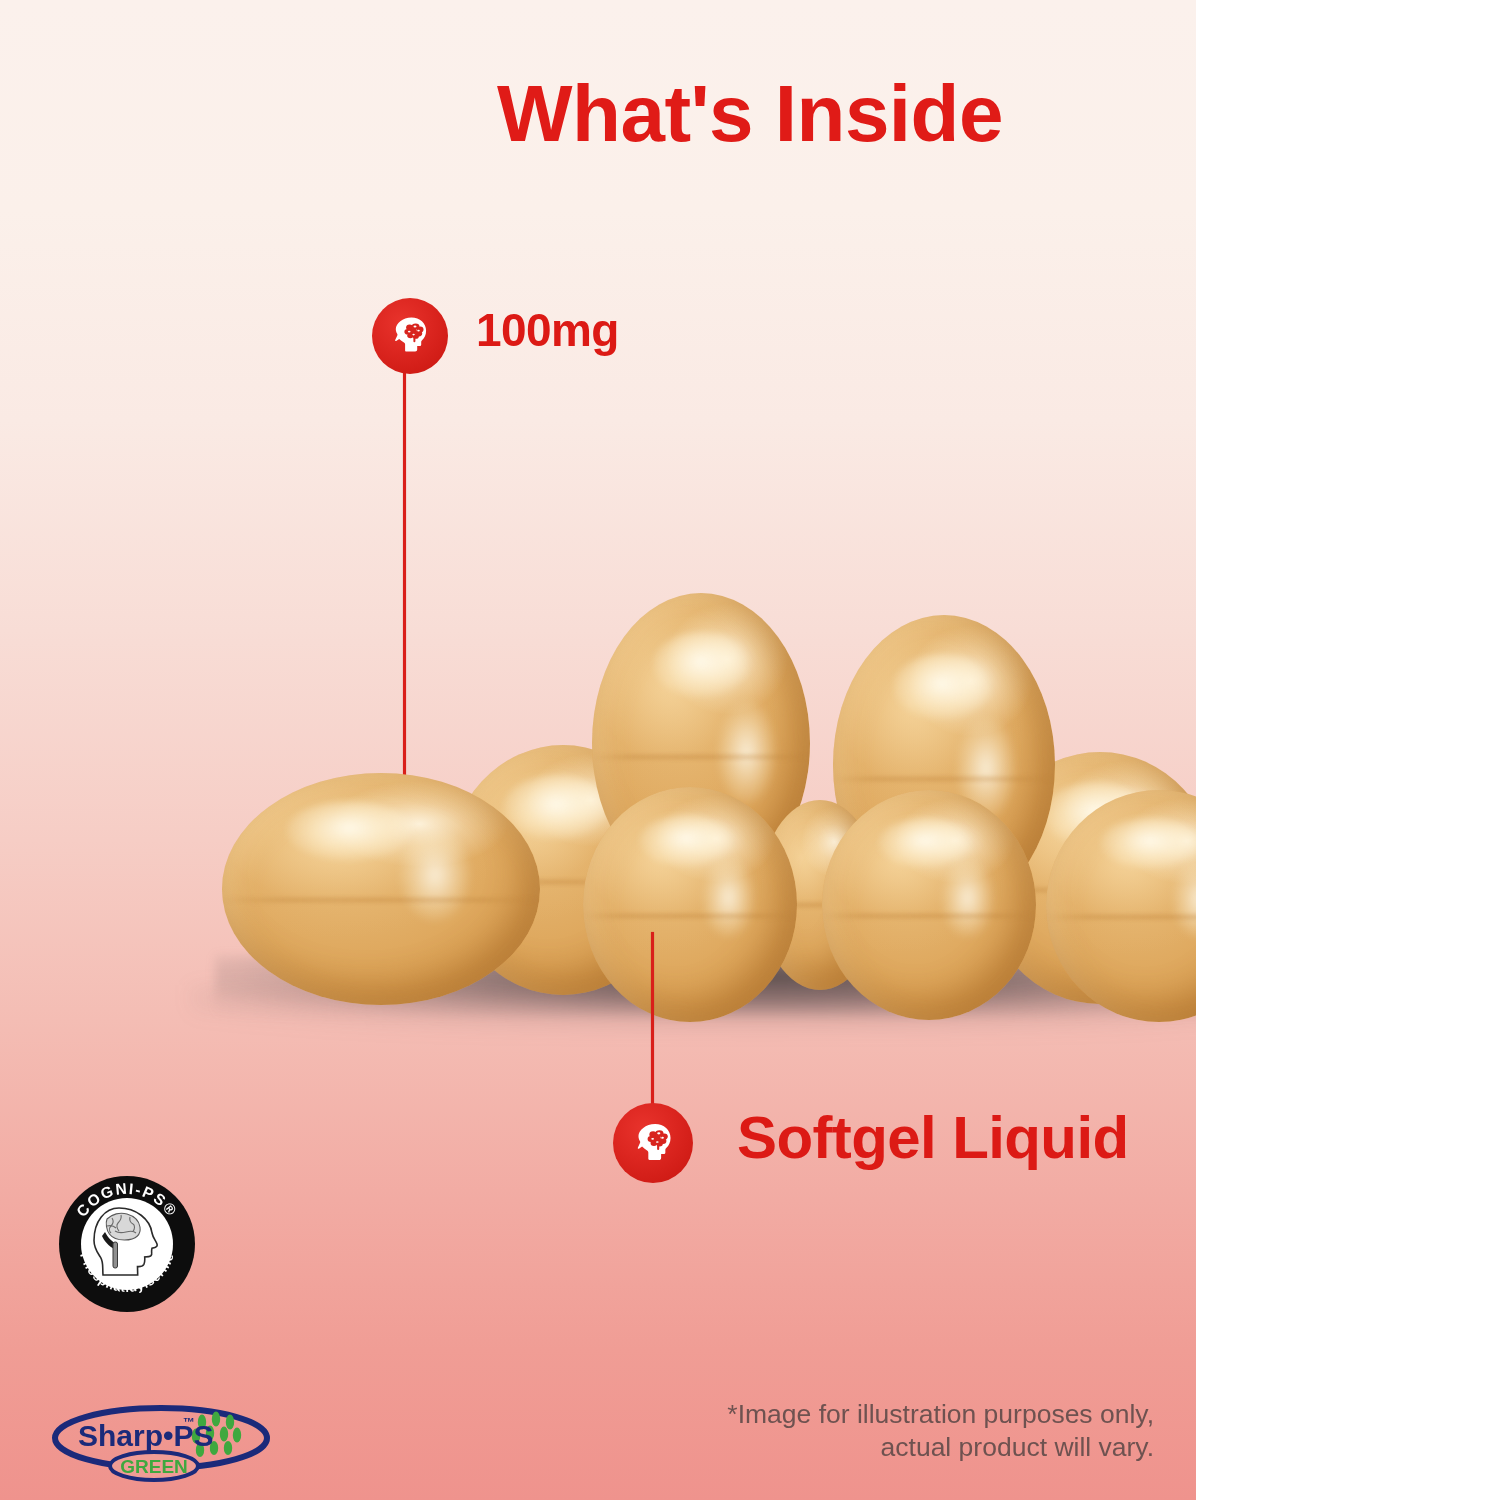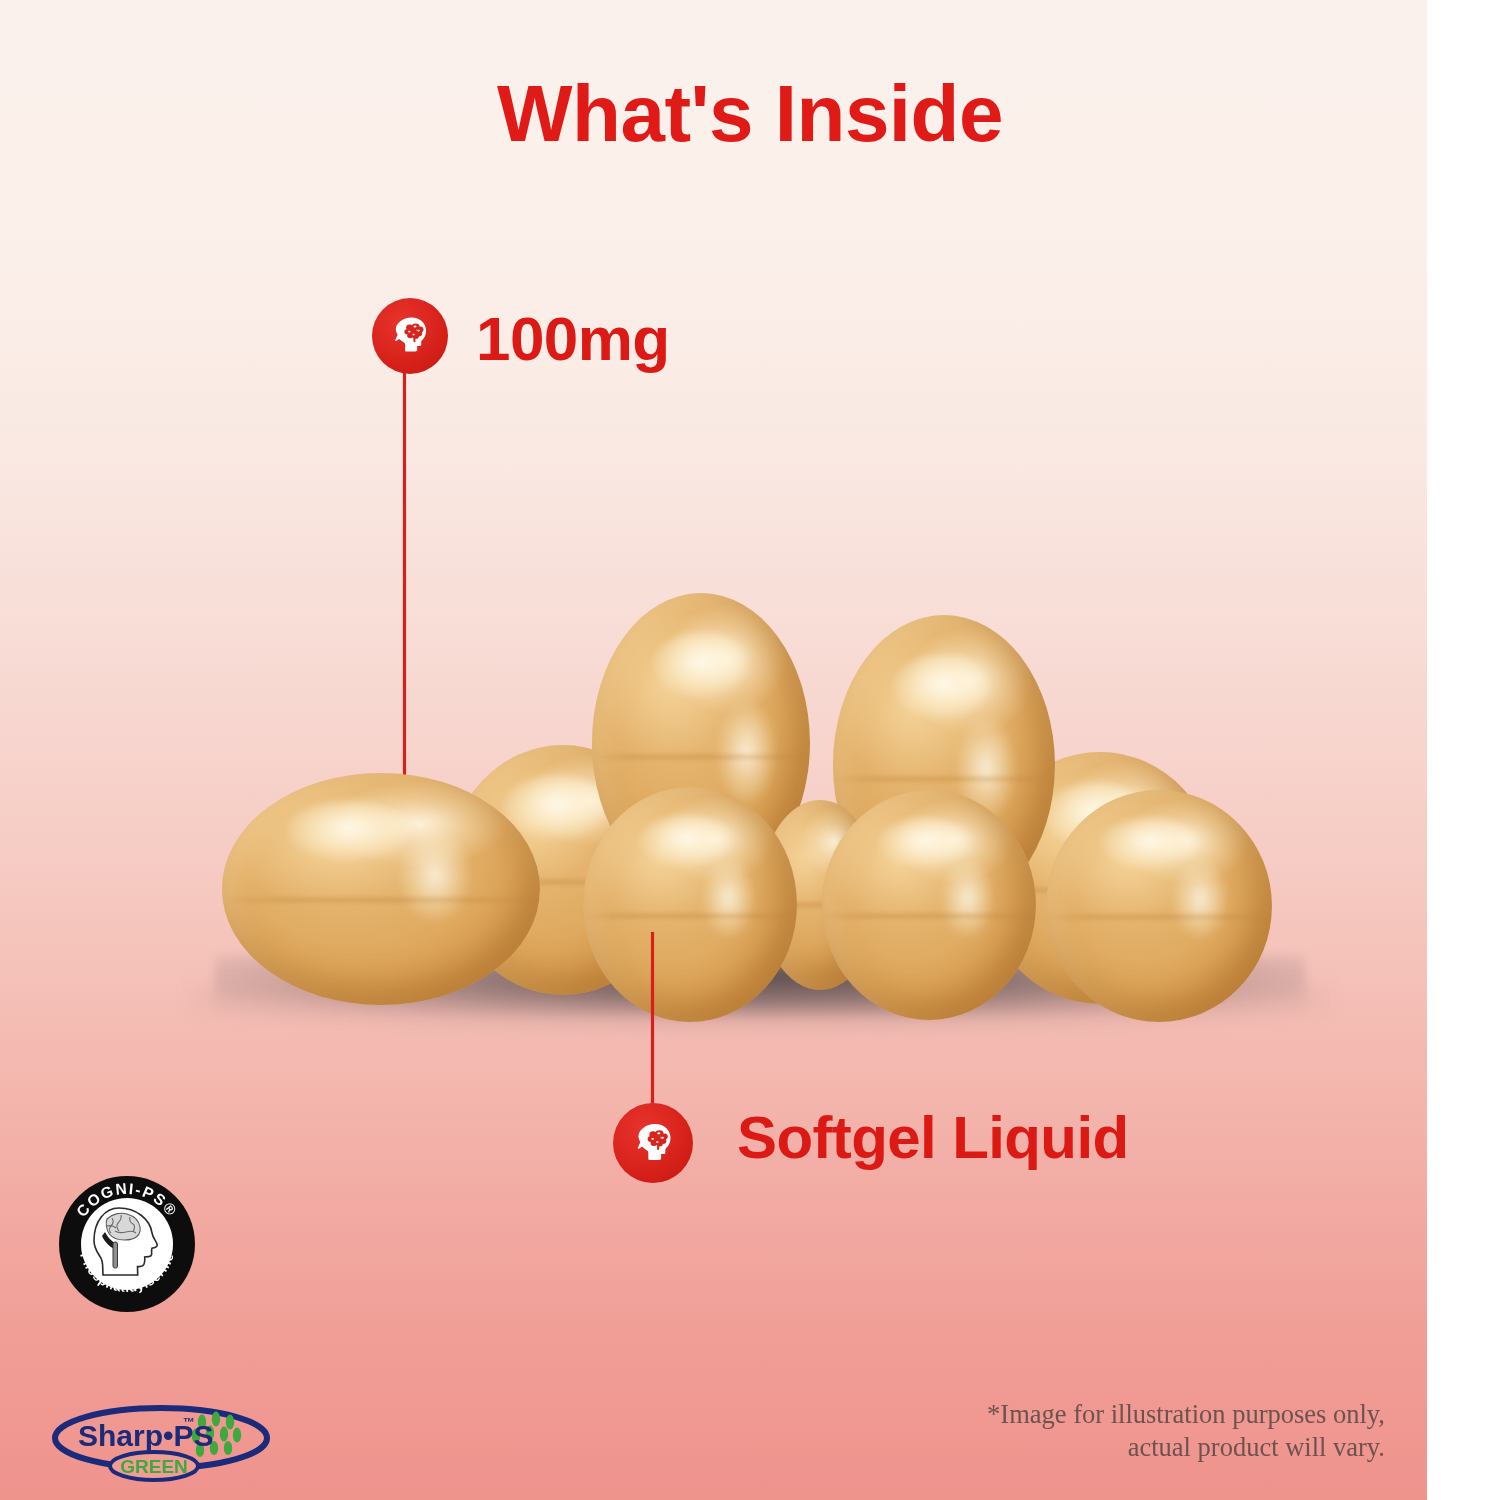--- a/index.html
+++ b/index.html
@@ -2,21 +2,21 @@
 <html><head>
 <meta charset="utf-8">
 <style>
   html, body {
     margin: 0;
     padding: 0;
     background: #ffffff;
   }
   #stage {
     position: relative;
-    width: 1427px;
+    width: 1196px;
     height: 1500px;
     overflow: hidden;
     font-family: "Liberation Sans", sans-serif;
     background: linear-gradient(to bottom,
       #fbf1ec 0%,
       #fbf0ea 14%,
       #faeae4 28%,
       #f8ddd6 42%,
       #f6cdc5 56%,
       #f4bdb4 68%,
@@ -127,21 +127,21 @@
   }
   .pin svg { display: block; }
 
   .callout-text {
     position: absolute;
     color: #dc1a15;
     font-weight: bold;
     line-height: 1.10;
     letter-spacing: -0.6px;
   }
-  #co1-text { left: 476px; top: 305px; font-size: 62px; width: 860px; }
+  #co1-text { left: 476px; top: 305px; font-size: 46px; width: 860px; }
   #co2-text { left: 716px; top: 1105px; font-size: 60px; width: 700px; margin-left: 21px; }
 
   
   #cogni {
     position: absolute;
     left: 57px;
     top: 1174px;
     width: 140px;
     height: 140px;
   }
@@ -166,21 +166,21 @@
   }
   #footer-right {
     position: absolute;
     right: 42px;
     top: 1398px;
     font-size: 26.5px;
     color: #6e5250;
     text-align: right;
     line-height: 1.26;
   }
-  #footer-right div { display: block; font-family: Liberation Serif, serif; }
+  #footer-right div { display: block; }
 </style>
 </head>
 <body>
 
 <div id="stage">
 
   <div id="title">What's Inside</div>
 
   <div id="pile">
     <div class="shadow-ground"></div>

